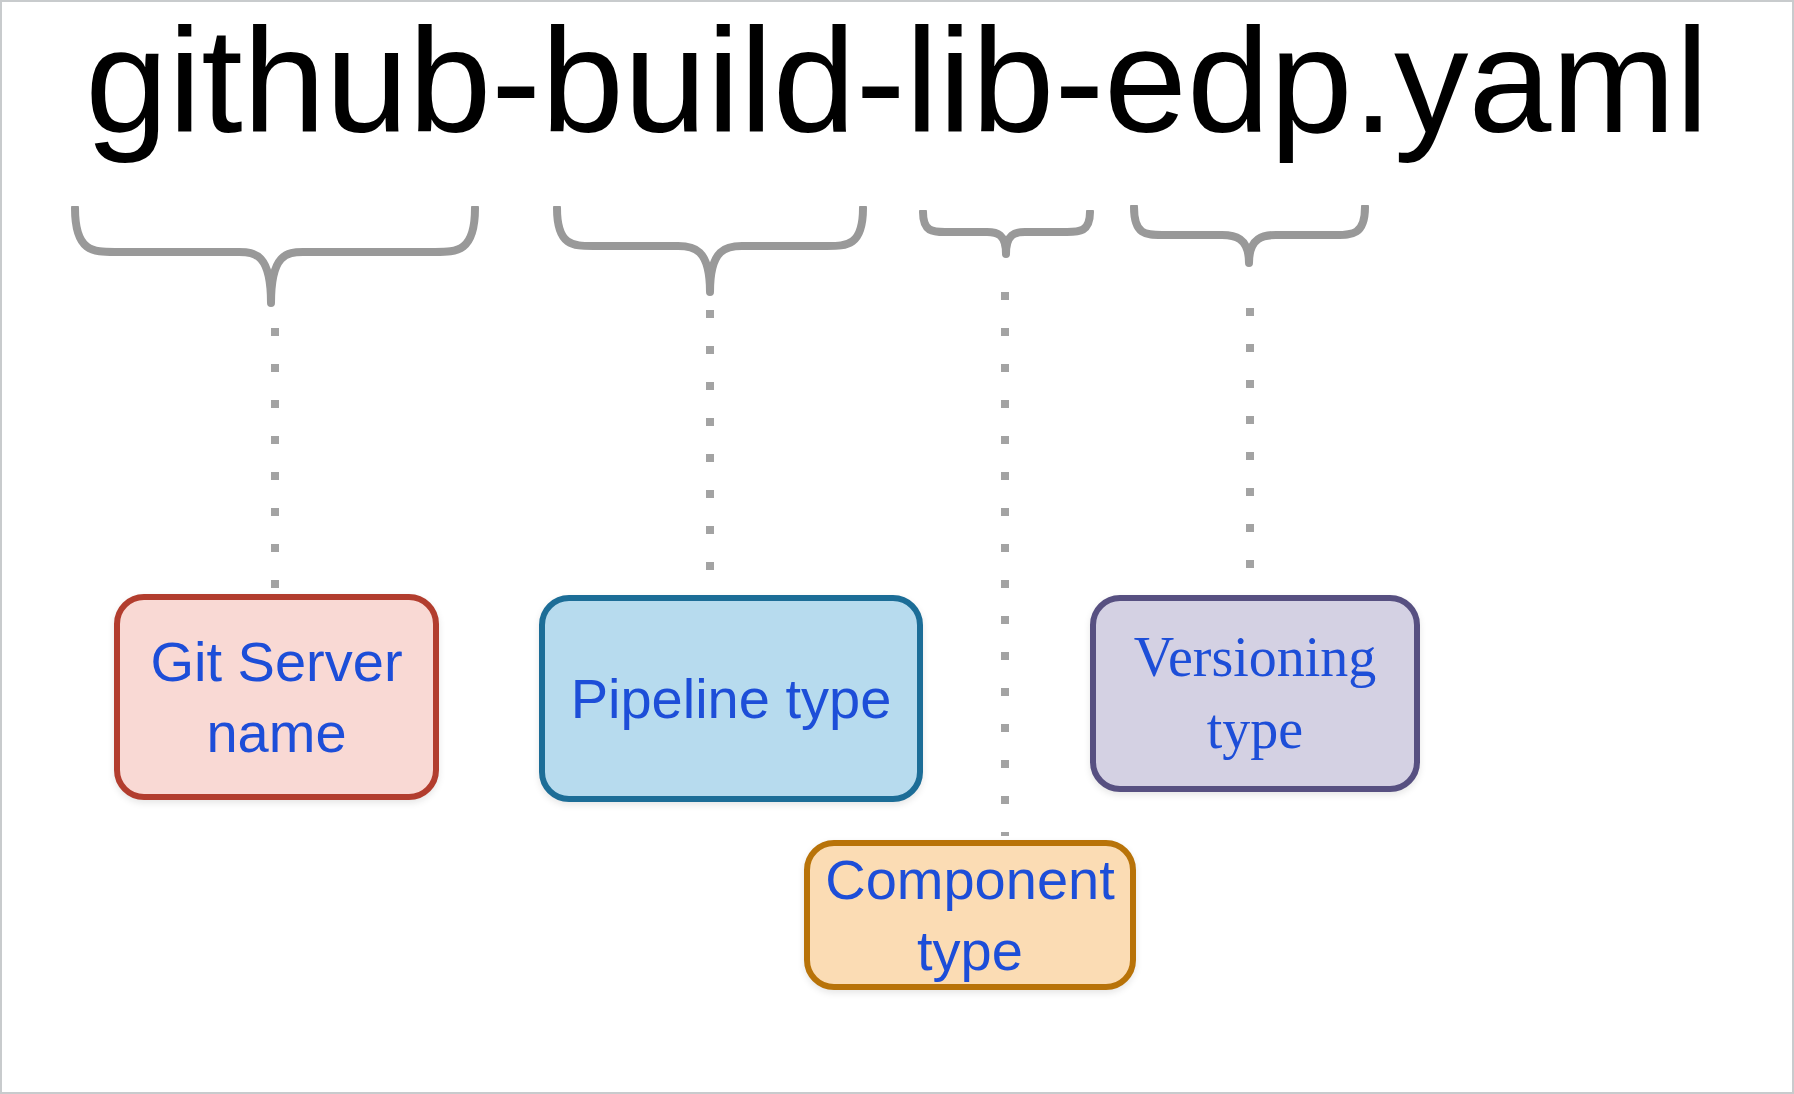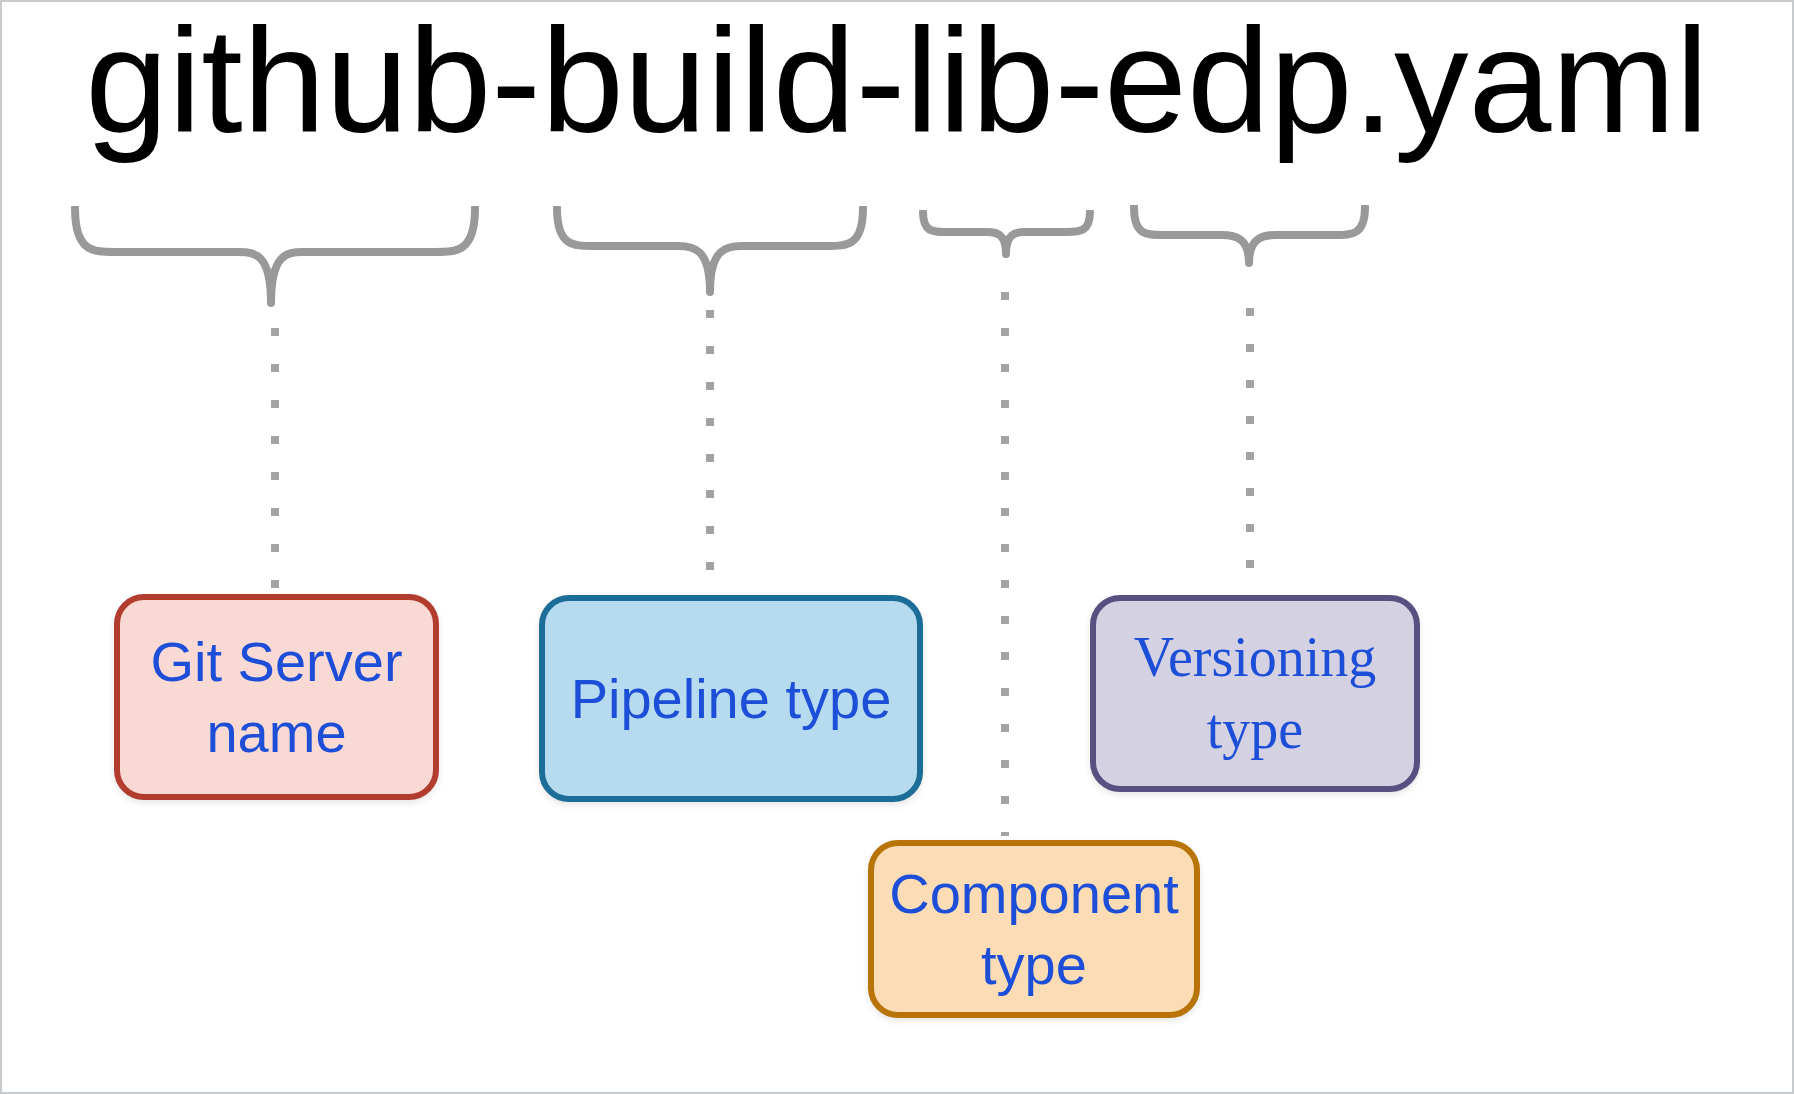--- a/index.html
+++ b/index.html
@@ -66,21 +66,21 @@
     font-size: 56px;
     line-height: 1.27;
     color: #1d4ed8;
     padding: 4px 6px;
     box-shadow: 0 3px 7px rgba(0,0,0,0.10);
   }
   .box-git     { left: 112px;  top: 592px; width: 325px; height: 206px;
                  background: #f9d9d4; border-color: #b23d2e; }
   .box-pipe    { left: 537px;  top: 593px; width: 384px; height: 207px;
                  background: #b7dbee; border-color: #1c6d97; }
-  .box-comp    { left: 866px;  top: 838px; width: 332px; height: 178px;
+  .box-comp    { left: 802px;  top: 838px; width: 332px; height: 150px;
                  background: #fbdcb4; border-color: #b87309; }
   .box-version { left: 1088px; top: 593px; width: 330px; height: 197px;
                  background: #d4d1e3; border-color: #575081; font-family: Liberation Serif, serif; }
 </style>
 </head>
 <body>
 
 <div class="canvas">
 
   <div class="filename-title">github-build-lib-edp.yaml</div>

